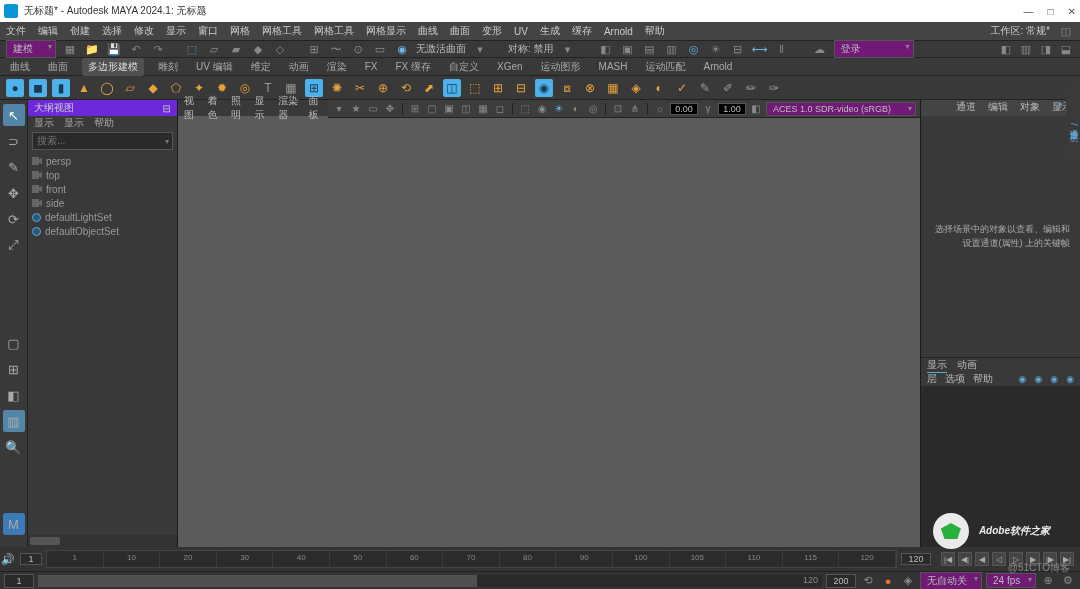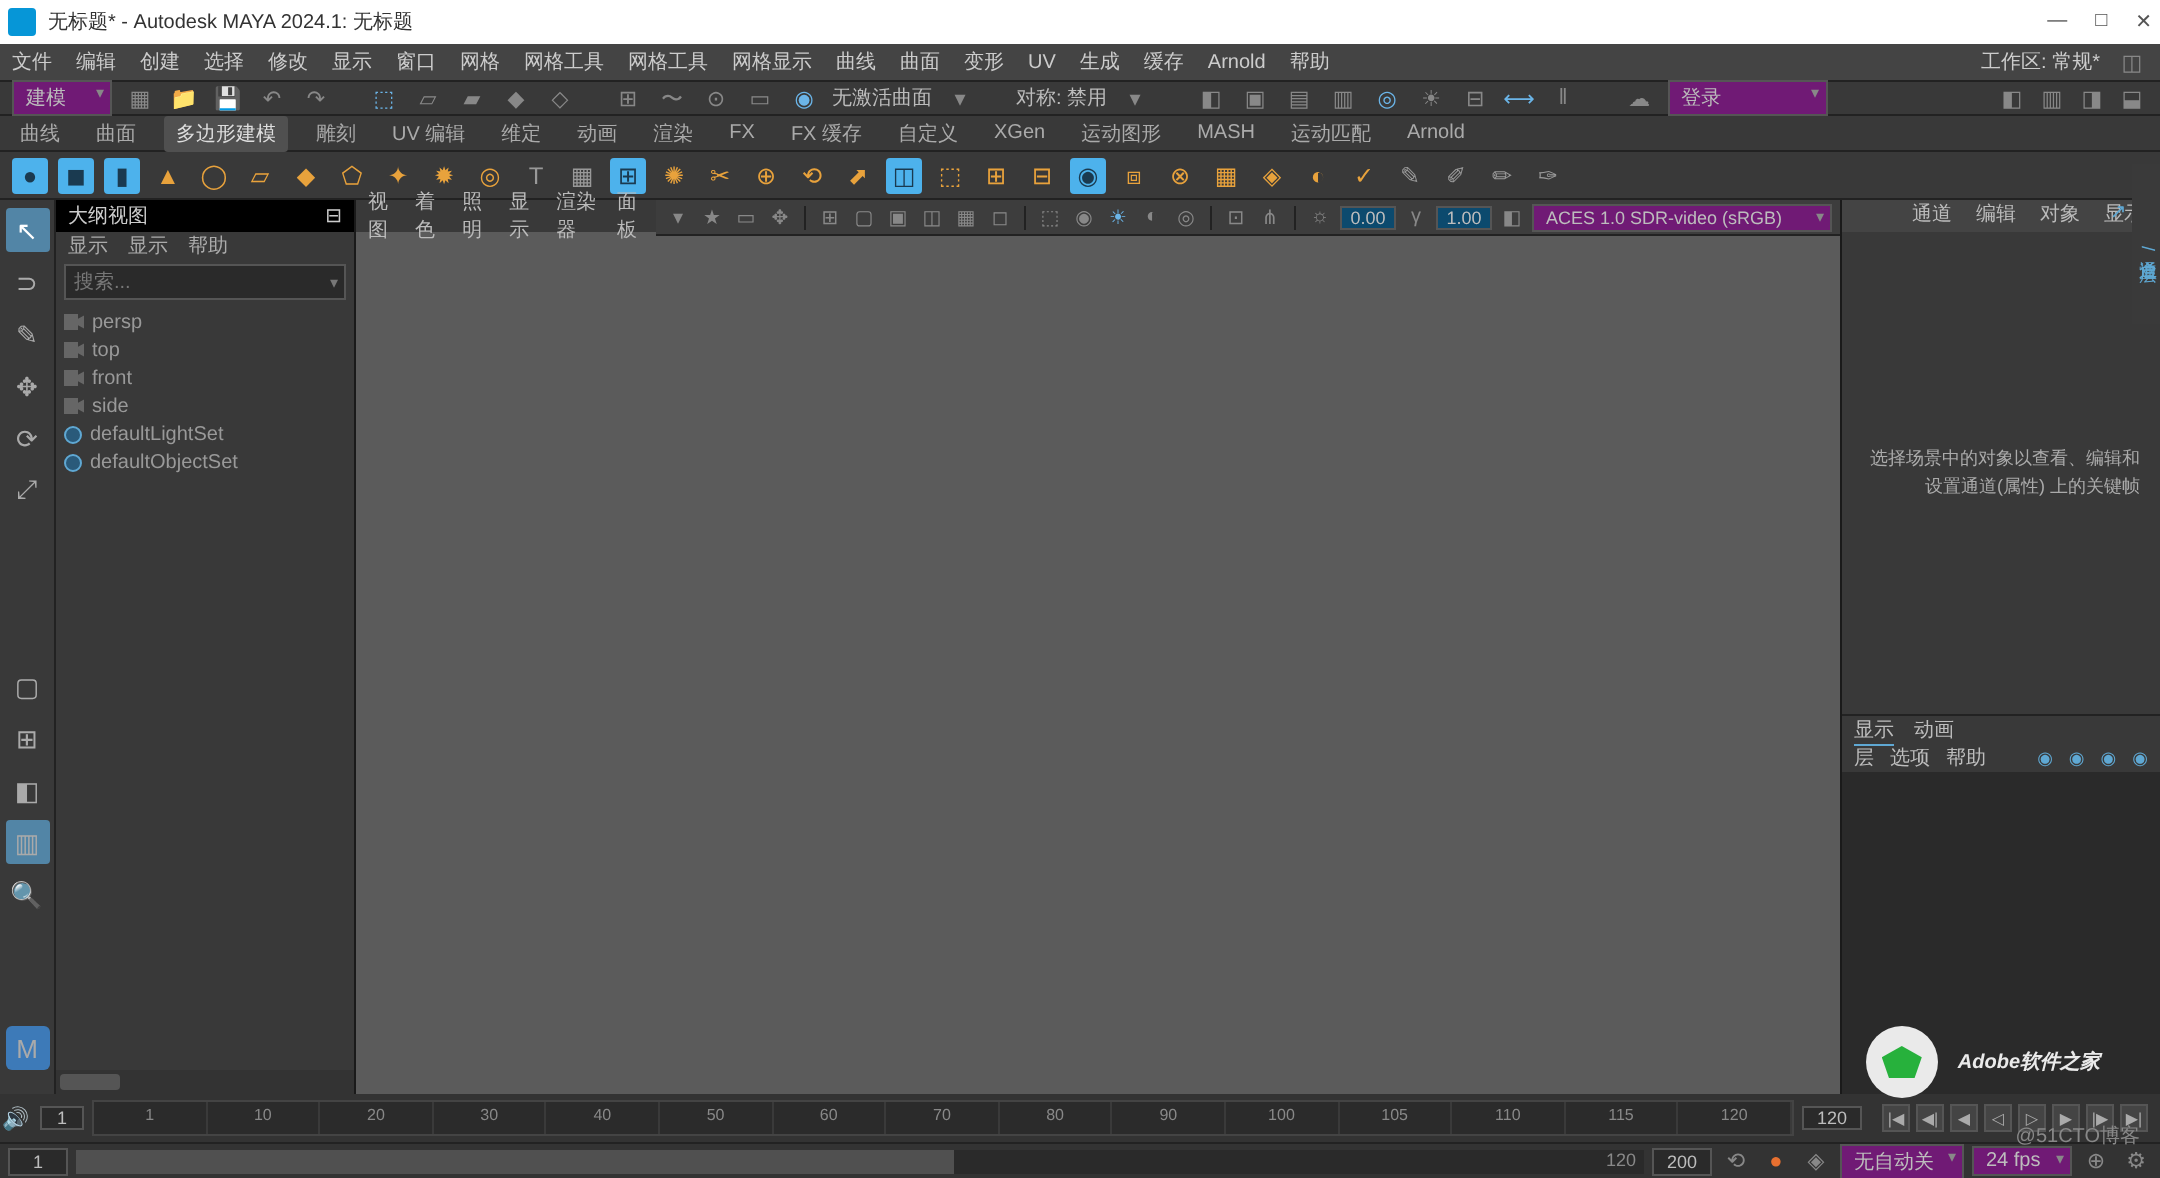--- a/index.html
+++ b/index.html
@@ -21,37 +21,37 @@
 .sbtn{width:18px;height:18px;border-radius:2px;display:flex;align-items:center;justify-content:center;font-size:12px}
 .s-blue{background:#4db2ec;color:#1a3a50}
 .s-or{color:#e8a23c}
 .s-gr{color:#999}
 .main{display:flex;height:calc(589px - 22px - 18px - 18px - 18px - 24px - 24px - 18px);background:#2b2b2b}
 .toolcol{width:28px;background:#393939;display:flex;flex-direction:column;align-items:center;padding-top:4px;gap:4px;border-right:1px solid #222}
 .toolcol .tb{width:22px;height:22px;display:flex;align-items:center;justify-content:center;color:#aaa;border-radius:2px;font-size:13px}
 .toolcol .tb.sel{background:#5285a6;color:#fff}
 .toolcol .sep{height:8px}
 .outliner{width:150px;background:#393939;display:flex;flex-direction:column;border-right:1px solid #1a1a1a}
-.outliner .ptitle{height:16px;display:flex;align-items:center;padding:0 6px;background:#000000;font-size:10px;color:#ccc;justify-content:space-between}
+.outliner .ptitle{height:16px;display:flex;align-items:center;padding:0 6px;background:#6d28d9;font-size:10px;color:#ccc;justify-content:space-between}
 .outliner .pmenu{height:14px;display:flex;align-items:center;padding:0 6px;gap:10px;font-size:9px;color:#aaa}
 .outliner .search{height:18px;margin:2px 4px;background:#2a2a2a;border:1px solid #555;display:flex;align-items:center;padding:0 4px;font-size:9px;color:#777;position:relative}
 .outliner .search:after{content:"▾";position:absolute;right:3px;font-size:8px}
 .outliner .tree{flex:1;padding:2px 4px;overflow:auto}
 .outliner .tree .node{display:flex;align-items:center;gap:4px;height:14px;color:#999;font-size:9px}
 .outliner .tree .cam{width:10px;height:8px;background:#666;clip-path:polygon(0 0,70% 0,70% 30%,100% 10%,100% 90%,70% 70%,70% 100%,0 100%)}
 .outliner .tree .set{width:9px;height:9px;border-radius:50%;border:1px solid #5fa8d3;background:#2a5a7a}
 .outliner .hsb{height:12px;background:#333;position:relative}
 .outliner .hsb:before{content:"";position:absolute;left:2px;top:2px;width:30px;height:8px;background:#555;border-radius:2px}
 .vp{flex:1;display:flex;flex-direction:row;background:#5b5b5b;position:relative}
 .vp .vmenu{height:16px;background:#393939;display:flex;align-items:center;padding:0 6px;gap:10px;font-size:9px;color:#bbb}
 .vp .vtb{height:18px;background:#3d3d3d;display:flex;align-items:center;padding:0 4px;gap:3px;border-bottom:1px solid #222}
 .vp .vtb .vi{width:14px;height:14px;display:flex;align-items:center;justify-content:center;font-size:10px;color:#888}
 .vp .vtb .vi.blue{color:#6bb5e8}
 .vp .vtb .vsep{width:1px;height:12px;background:#222;margin:0 2px}
-.vp .vtb .numbox{background:#0c4a6e;border:1px solid #555;padding:0 4px;font-size:9px;min-width:28px;text-align:center}
+.vp .vtb .numbox{background:#000000;border:1px solid #555;padding:0 4px;font-size:9px;min-width:28px;text-align:center}
 .vp .canvas{flex:1;position:relative;overflow:hidden}
 .vp .canvas svg{position:absolute;inset:0}
 .vp .homebtn{position:absolute;top:10px;right:14px;width:40px;height:40px;opacity:.3}
 .vp .camname{position:absolute;bottom:4px;left:50%;transform:translateX(-50%);font-size:9px;color:#888}
 .vp .gizmo{position:absolute;bottom:6px;left:6px;width:26px;height:26px}
 .rpane{width:160px;background:#393939;display:flex;flex-direction:column;border-left:1px solid #1a1a1a}
 .rpane .top{flex:1;display:flex;flex-direction:column}
 .rpane .tabs{height:16px;display:flex;align-items:flex-start;padding:0 8px;gap:12px;font-size:9px;color:#bbb;justify-content:flex-end;background:#444}
 .rpane .msg{flex:1;display:flex;align-items:center;justify-content:center;text-align:right;font-size:9px;color:#aaa;padding:0 10px;line-height:1.5}
 .rpane .bot{height:190px;border-top:1px solid #222;display:flex;flex-direction:column}

